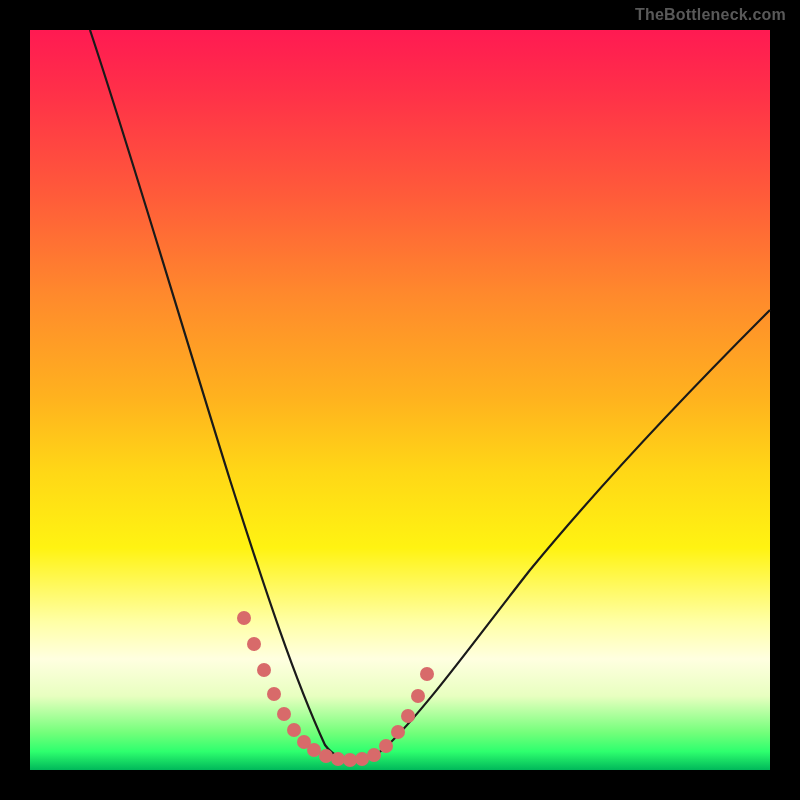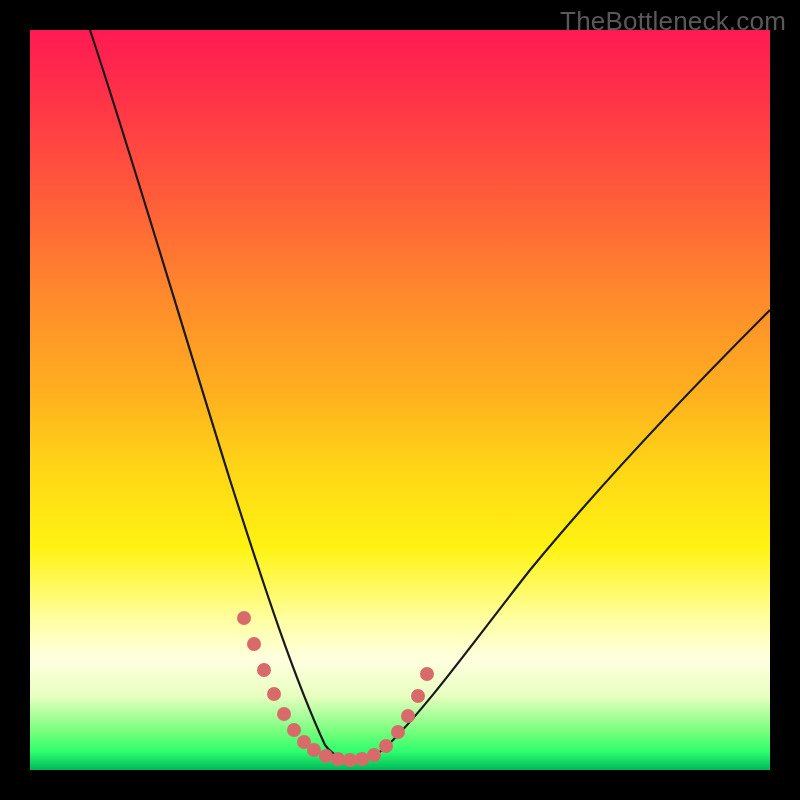--- a/index.html
+++ b/index.html
@@ -41,22 +41,22 @@
       #72ff7a 95%,
       #2eff6e 97.5%,
       #00b85a 100%
     );
   }
   .watermark {
     position: absolute;
     top: 6px;
     right: 14px;
     color: #595959;
-    font-size: 26px;
-    font-weight: 400;
+    font-size: 16px;
+    font-weight: 700;
     letter-spacing: 0.2px;
     user-select: none;
     text-align: center;
   }
   svg.curves {
     position: absolute;
     top: 30px;
     left: 30px;
     width: 740px;
     height: 740px;

